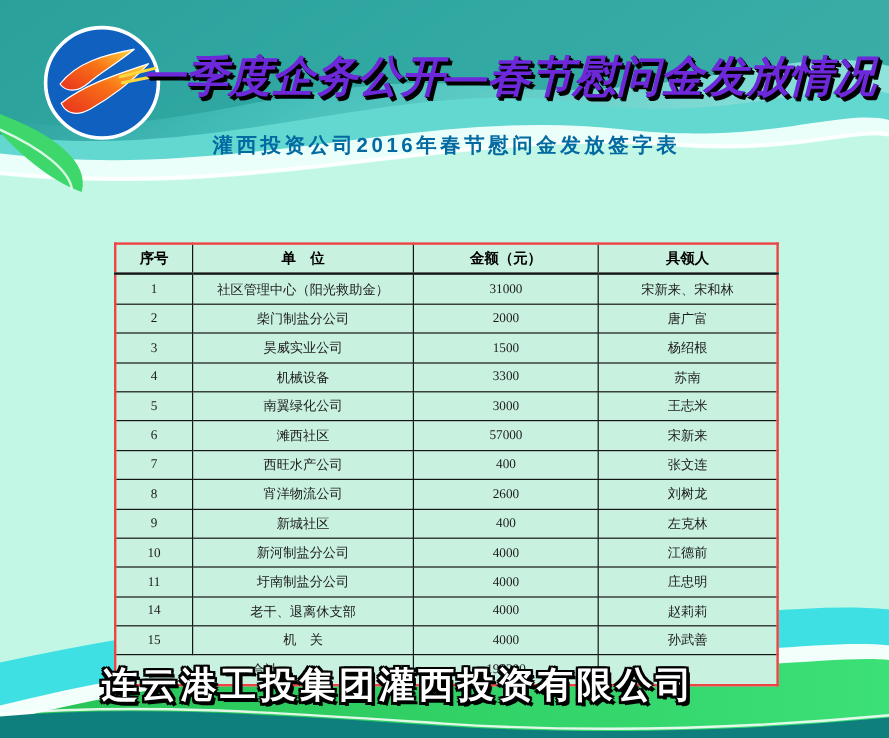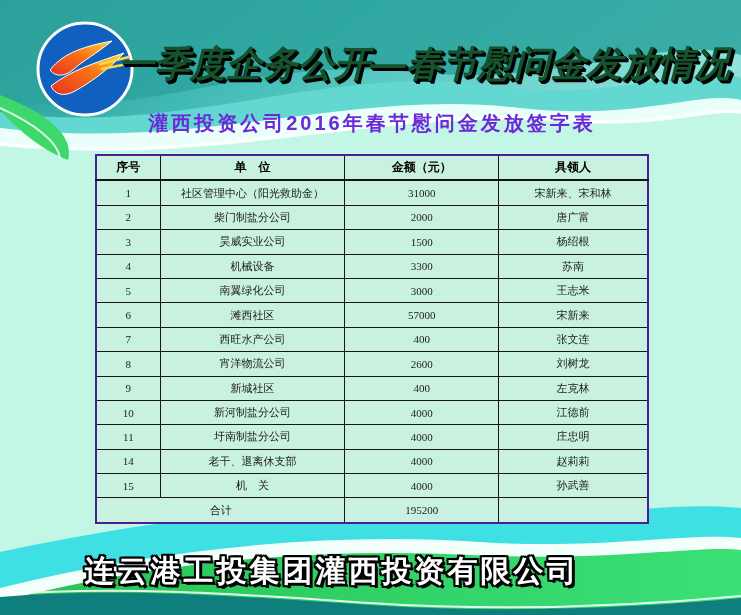--- a/index.html
+++ b/index.html
@@ -6,42 +6,42 @@
   body{
     width:741px;height:615px;position:relative;overflow:hidden;
     font-family:"Liberation Sans", sans-serif;
     background:#bff3e3;
   }
   .bg{position:absolute;left:0;top:0;width:741px;height:615px;z-index:0;}
   .logo{position:absolute;left:34px;top:20px;width:102px;height:98px;z-index:3;}
   .main-title{
     position:absolute;left:118px;top:40px;width:615px;z-index:3;
     font-size:36px;font-weight:bold;font-style:italic;white-space:nowrap;
-    color:#14532d;letter-spacing:0px;
+    color:#6d28d9;letter-spacing:0px;
     text-shadow:1px 1px 0 #000,2px 2px 0 #000,3px 3px 0 #000;
   }
   .table-title{
     position:absolute;left:95px;top:110px;width:554px;z-index:3;
-    text-align:center;font-size:20px;font-weight:bold;color:#6d28d9;
+    text-align:center;font-size:17px;font-weight:bold;color:#0369a1;
     letter-spacing:3px;white-space:nowrap;
   }
   table.sign-table{
     position:absolute;left:95px;top:154px;width:554px;z-index:3;
     border-collapse:collapse;background:#c9f1e0;
     table-layout:fixed;
   }
   table.sign-table td{
     border:1px solid #161616;
     text-align:center;vertical-align:middle;
     height:23.4px;padding:0 2px;
     font-family:"Liberation Serif", serif;
     font-size:11px;color:#1c1c1c;
     overflow:hidden;white-space:nowrap;
   }
-  table.sign-table{border:2px solid #4c1d95;}
+  table.sign-table{border:2px solid #ef4444;margin-top:48px;}
   table.sign-table tr.head td{
     font-weight:bold;font-size:12px;border-bottom-width:2px;color:#000;
   }
   .col-seq{width:64px;}
   .col-unit{width:184px;}
   .col-amt{width:153px;}
   .col-rec{width:149px;}
   .footer-company{
     position:absolute;left:0;top:551px;width:664px;z-index:3;
     text-align:center;font-size:30px;font-weight:bold;color:#ffffff;

